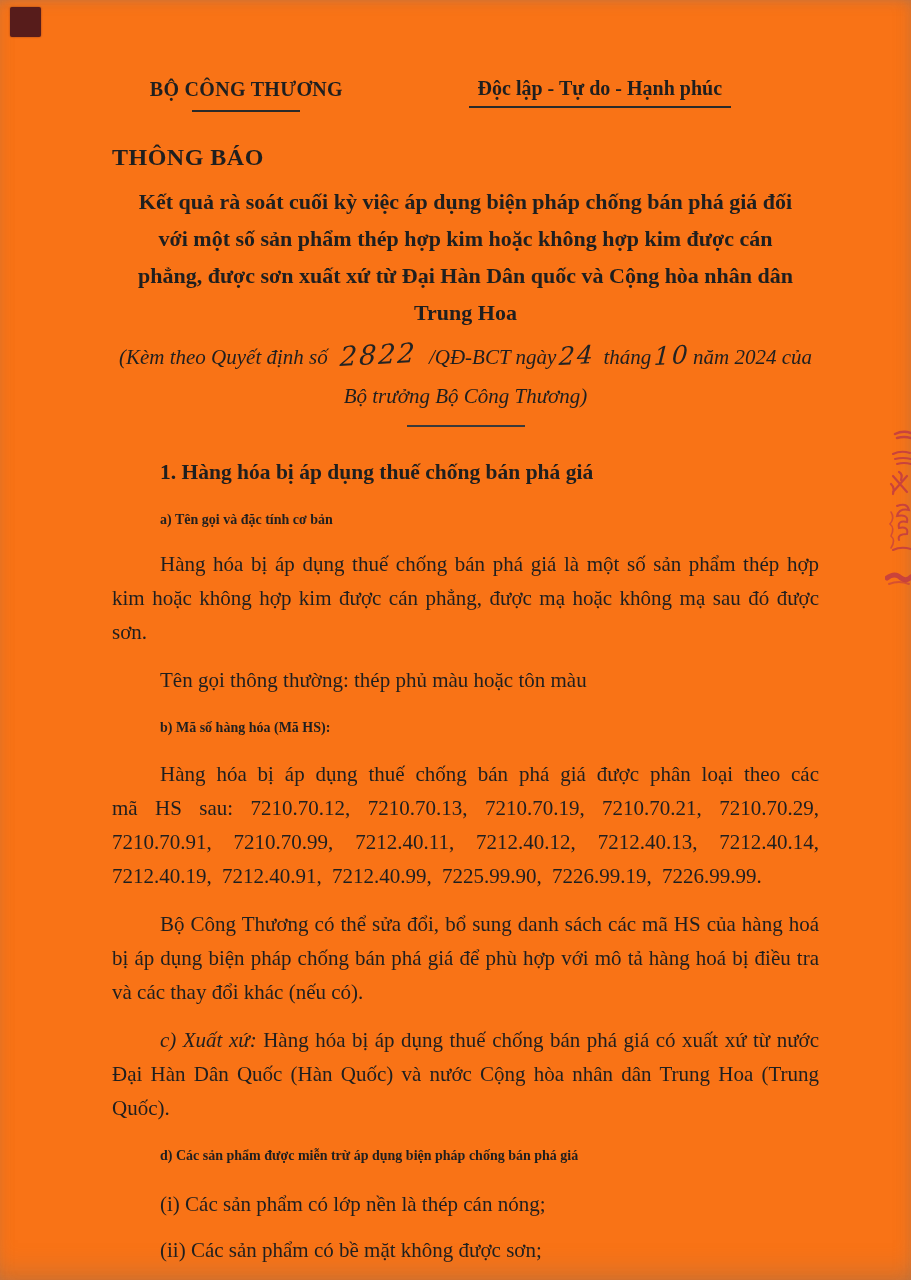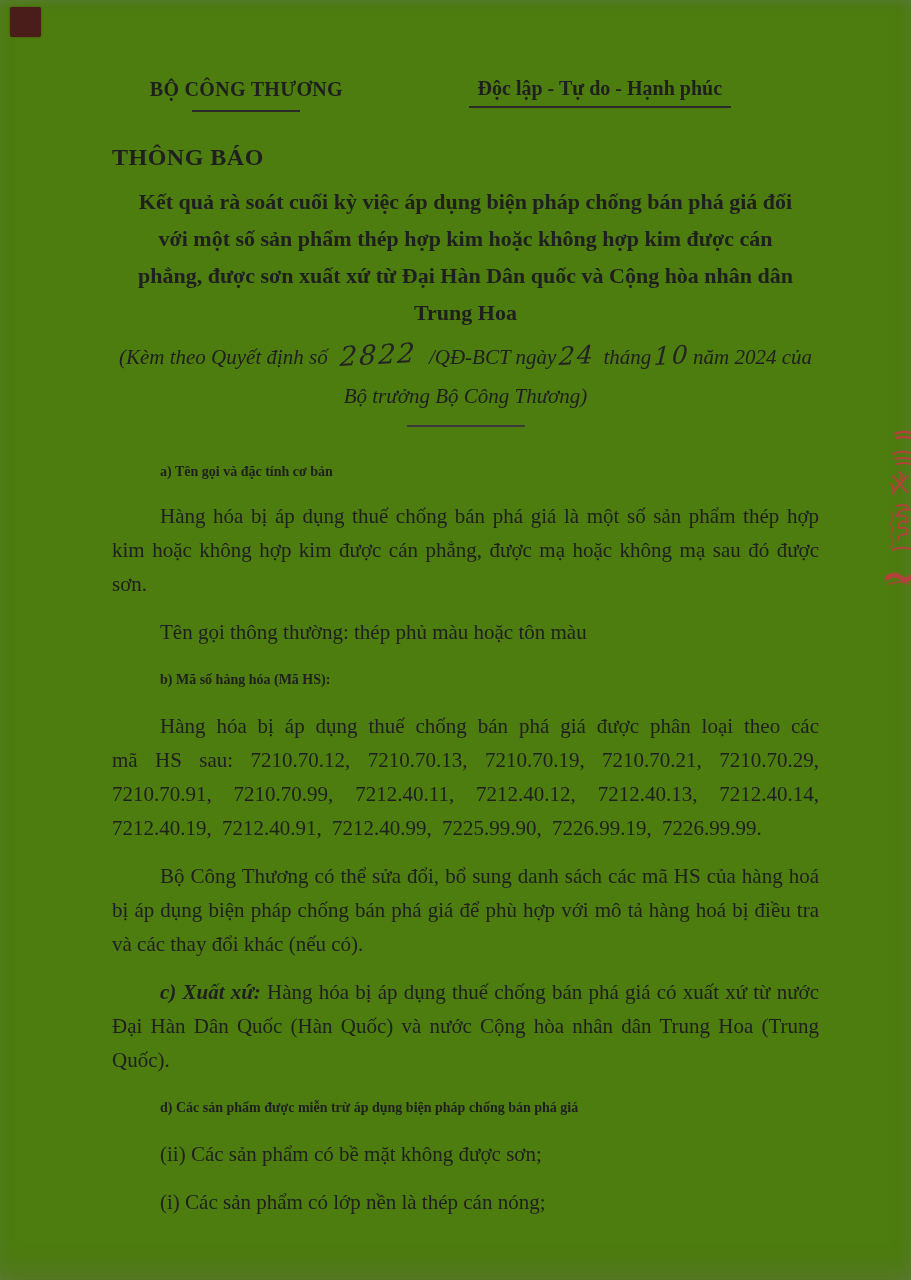--- a/index.html
+++ b/index.html
@@ -1,20 +1,20 @@
 <!DOCTYPE html>
 <html><head>
 <meta charset="utf-8">
 <style>
   html,body{margin:0;padding:0;background:#e8e8e8;}
   .page{
     position:relative;
     width:911px;height:1280px;
     margin:0 auto;
-    background:#4d7c0f;
+    background:#f97316;
     overflow:hidden;
     font-family:"Liberation Serif","DejaVu Serif",serif;
     color:#1f1f1f;
     box-shadow:
       inset 0 10px 16px -12px rgba(110,120,135,.45),
       inset 0 -22px 30px -18px rgba(110,110,110,.38),
       inset -10px 0 20px -12px rgba(130,130,130,.28),
       inset 10px 0 20px -14px rgba(150,150,150,.18);
   }
   .content{padding:74px 92px 0 112px;}
@@ -50,21 +50,21 @@
   .separator{width:118px;border-top:2.5px solid #3a3a3a;margin:10px auto 0;}
 
   
   .body-text{margin-top:28px;font-size:21px;line-height:34px;}
   .h-num{font-weight:bold;font-size:21.5px;padding-left:48px;margin-top:0;}
   .h-sub{font-weight:bold;font-size:14px;padding-left:48px;margin-top:14px;}
   p.para{margin:10px 0 0 0;text-align:justify;text-indent:48px;}
   p.para.tight{margin-top:14px;}
   p.codes{word-spacing:5px;margin-top:12px;}
   p.cpara{margin-top:14px;}
-  .lbl-bi{font-weight:bold;font-style:italic;}
+  .lbl-bi{font-weight:normal;font-style:italic;}
   p.noindent-list{margin:14px 0 0 0;padding-left:48px;text-indent:0;}
   p.noindent-list.second{margin-top:12px;}
 
   
   .corner-mark{
     position:absolute;left:10px;top:7px;width:31px;height:30px;
     background:#4a151c;border-radius:2px;opacity:.92;
     box-shadow:0 0 2px rgba(74,21,28,.6);
   }
   .stamp{position:absolute;right:0;top:428px;width:26px;height:170px;opacity:.85;}
@@ -110,36 +110,37 @@
       <span class="hand">2822</span>
       <span>/QĐ-BCT ngày</span><span class="hand small">24</span>
       <span>tháng</span><span class="hand small">10</span><span>năm 2024 của</span>
     </div>
     <div class="attachment-line2">Bộ trưởng Bộ Công Thương)</div>
 
     <div class="separator"></div>
 
     <div class="body-text">
 
+      <div class="h-num">1. Hàng hóa bị áp dụng thuế chống bán phá giá</div>
 
       <div class="h-sub">a) Tên gọi và đặc tính cơ bản</div>
 
       <p class="para">Hàng hóa bị áp dụng thuế chống bán phá giá là một số sản phẩm thép hợp kim hoặc không hợp kim được cán phẳng, được mạ hoặc không mạ sau đó được sơn.</p>
 
       <p class="para tight">Tên gọi thông thường: thép phủ màu hoặc tôn màu</p>
 
       <div class="h-sub">b) Mã số hàng hóa (Mã HS):</div>
 
       <p class="para codes">Hàng hóa bị áp dụng thuế chống bán phá giá được phân loại theo các mã HS sau: 7210.70.12, 7210.70.13, 7210.70.19, 7210.70.21, 7210.70.29, 7210.70.91, 7210.70.99, 7212.40.11, 7212.40.12, 7212.40.13, 7212.40.14, 7212.40.19, 7212.40.91, 7212.40.99, 7225.99.90, 7226.99.19, 7226.99.99.</p>
 
       <p class="para cpara">Bộ Công Thương có thể sửa đổi, bổ sung danh sách các mã HS của hàng hoá bị áp dụng biện pháp chống bán phá giá để phù hợp với mô tả hàng hoá bị điều tra và các thay đổi khác (nếu có).</p>
 
       <p class="para cpara"><span class="lbl-bi">c) Xuất xứ:</span> <span>Hàng hóa bị áp dụng thuế chống bán phá giá có xuất xứ từ nước Đại Hàn Dân Quốc (Hàn Quốc) và nước Cộng hòa nhân dân Trung Hoa (Trung Quốc).</span></p>
 
       <div class="h-sub">d) Các sản phẩm được miễn trừ áp dụng biện pháp chống bán phá giá</div>
 
+      <p class="noindent-list">(i) Các sản phẩm có lớp nền là thép cán nóng;</p>
+
       <p class="noindent-list second">(ii) Các sản phẩm có bề mặt không được sơn;</p>
-
-      <p class="noindent-list">(i) Các sản phẩm có lớp nền là thép cán nóng;</p>
 
     </div>
   </div>
 </div>
 
 </body></html>

